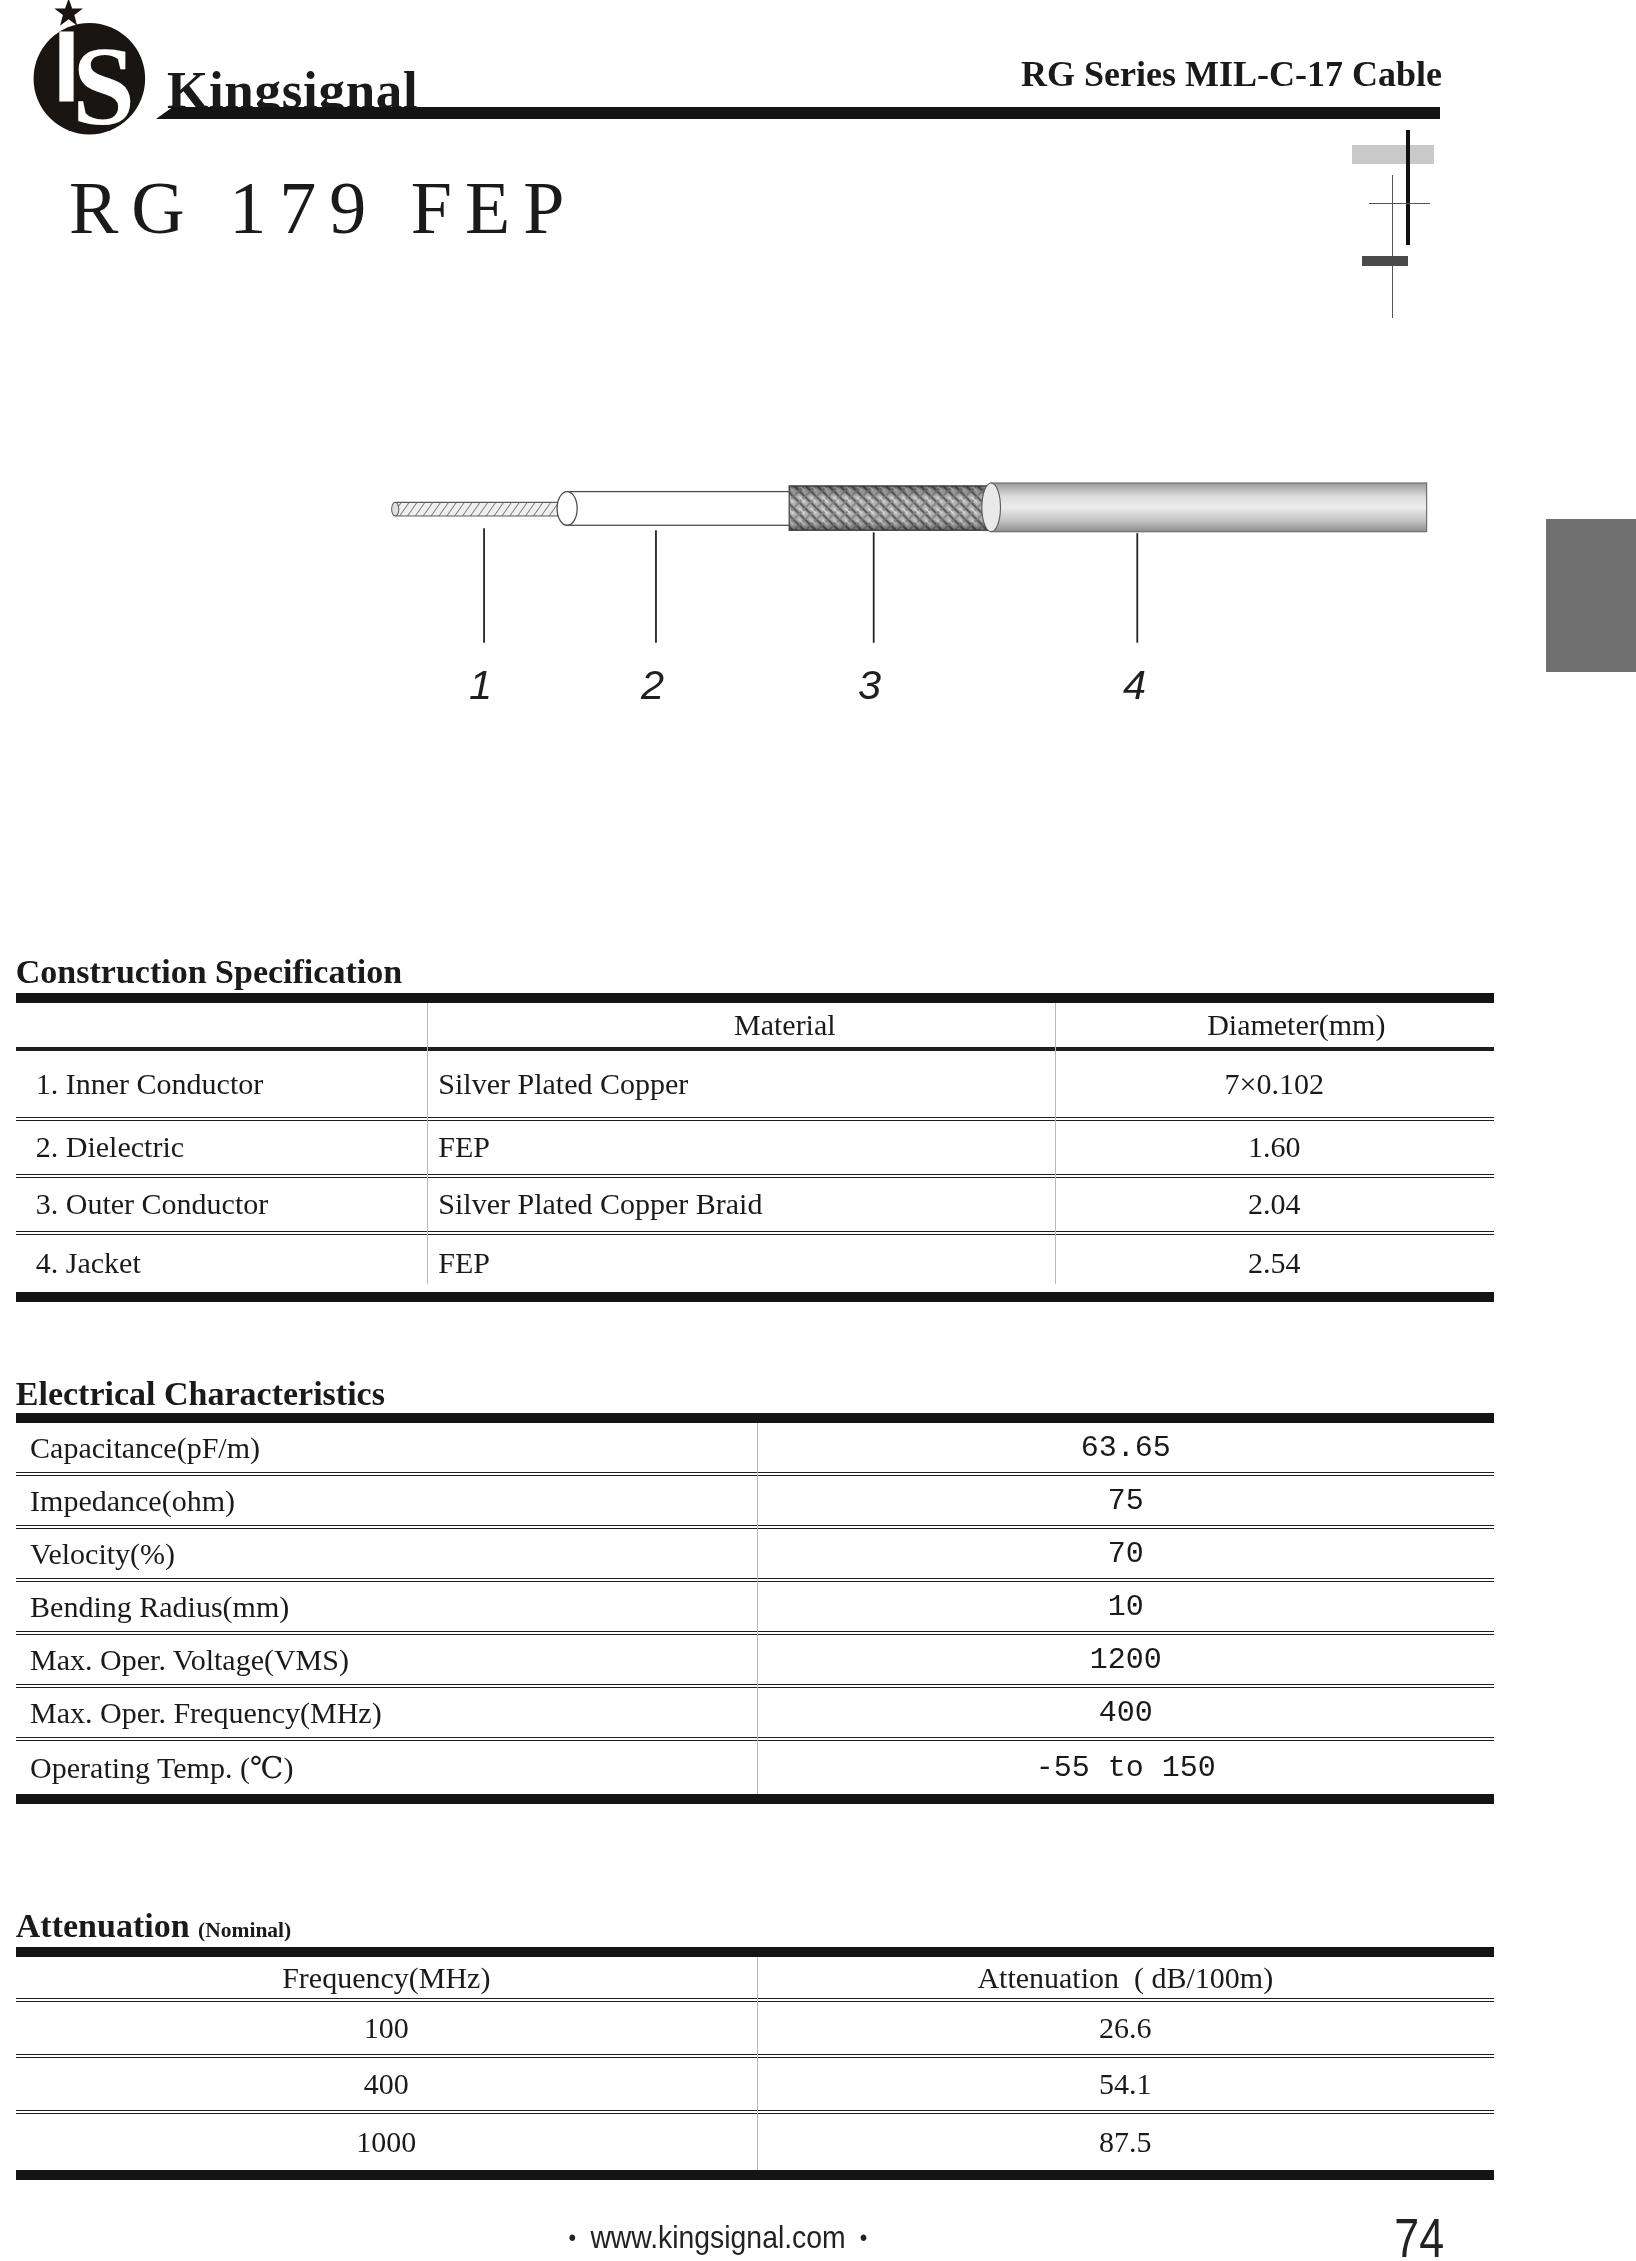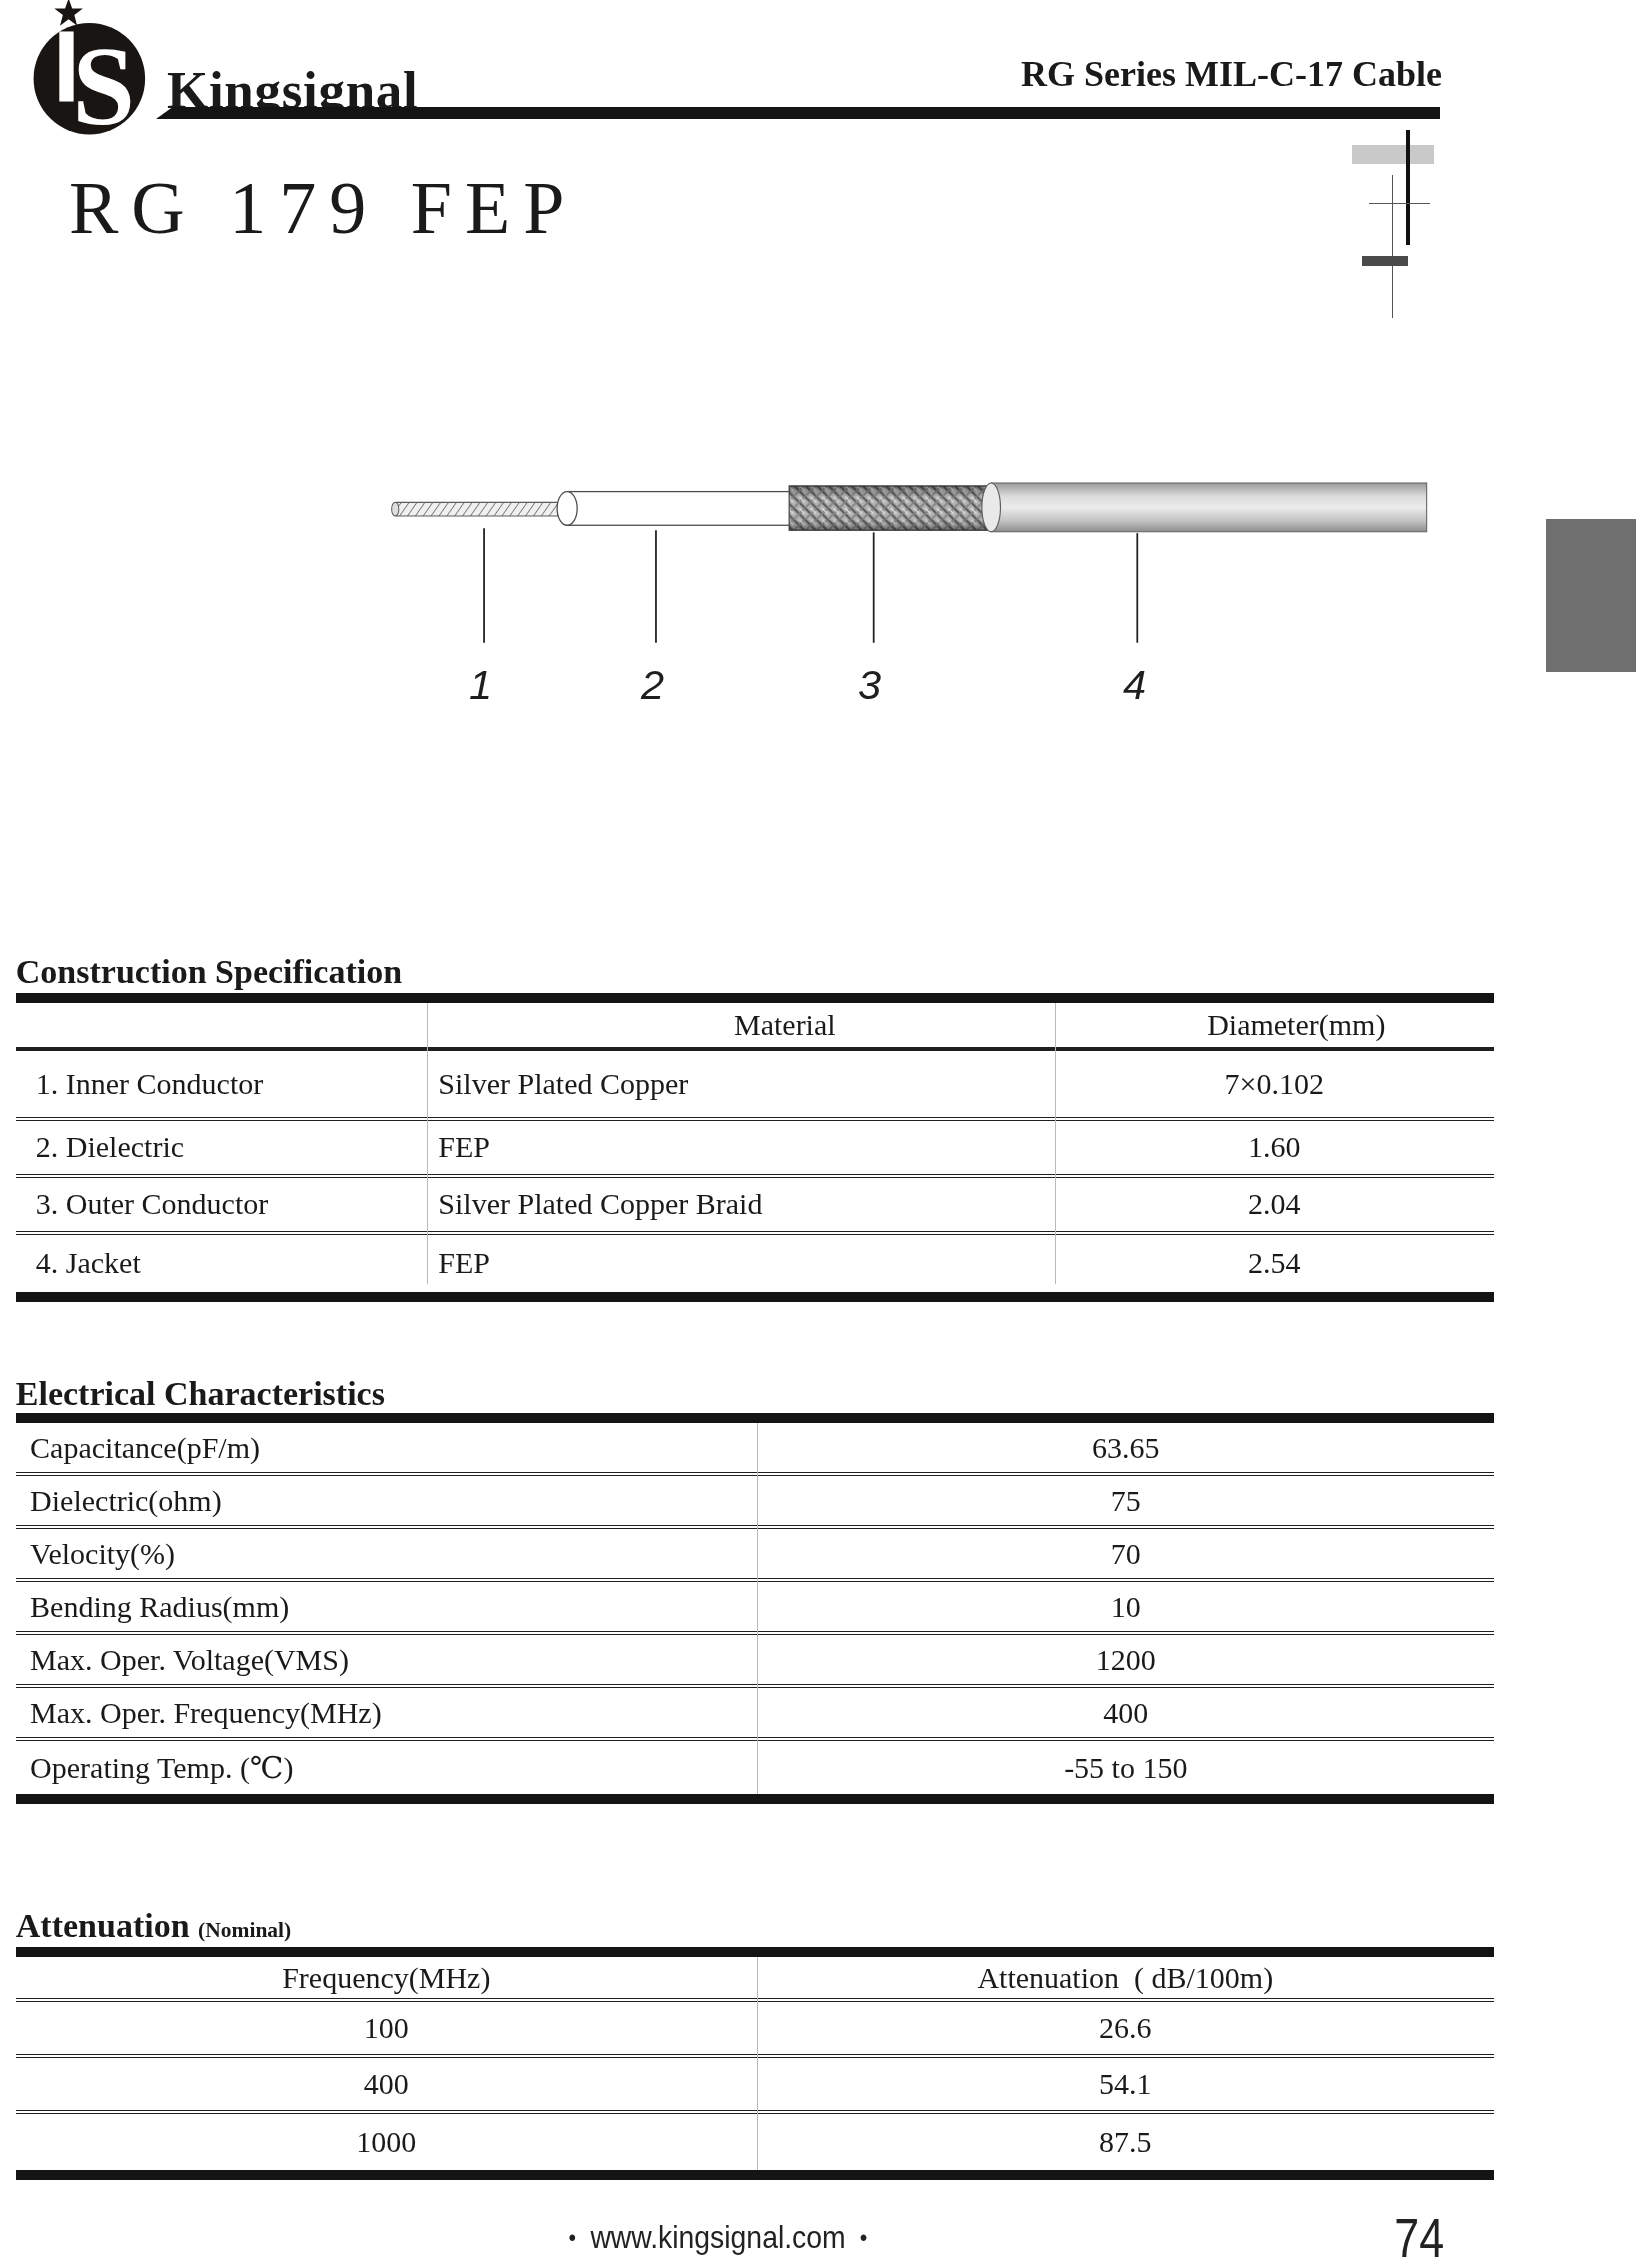--- a/index.html
+++ b/index.html
@@ -35,21 +35,21 @@
   .crow.sep{border-bottom:4.3px double #1f1f1f;}
   .vline{position:absolute; width:1.4px; background:#b9b9b9; z-index:0;}
   .cell{position:relative; z-index:1; box-sizing:border-box;}
   
   .cc1{width:411px; padding-left:20px;}
   .cc2{width:628px; padding-left:11.5px;}
   .cc3{flex:1; text-align:center;}
   .cc2.hdr{padding-left:0; text-align:center;margin-left:44px;}
   
   .ec1{flex:1; padding-left:14.3px;}
-  .ec2{width:736px; text-align:center;}
+  .ec2{width:736px; text-align:center;font-family:Liberation Mono, monospace;}
   
   .ac1{width:741px; text-align:center;}
   .ac2{flex:1; text-align:center;}
 
   
   .diag-num{font-family:"Liberation Sans","DejaVu Sans",sans-serif; font-style:italic; font-size:58px; fill:#1f1f1f;}
 
   
   .footer-site{
     font-family:"Liberation Sans","DejaVu Sans",sans-serif; font-size:31.5px; color:#222;
@@ -193,21 +193,21 @@
   <div class="tbl" style="left:15.8px; top:1413px; width:1478px;">
     <div class="vline" style="left:741px; top:10px; height:371px;"></div>
 
     <div class="bar"></div>
 
     <div class="crow sep" style="height:53px;">
       <div class="cell ec1">Capacitance(pF/m)</div>
       <div class="cell ec2">63.65</div>
     </div>
     <div class="crow sep" style="height:53px;">
-      <div class="cell ec1">Dielectric(ohm)</div>
+      <div class="cell ec1">Impedance(ohm)</div>
       <div class="cell ec2">75</div>
     </div>
     <div class="crow sep" style="height:53px;">
       <div class="cell ec1">Velocity(%)</div>
       <div class="cell ec2">70</div>
     </div>
     <div class="crow sep" style="height:53px;">
       <div class="cell ec1">Bending Radius(mm)</div>
       <div class="cell ec2">10</div>
     </div>

